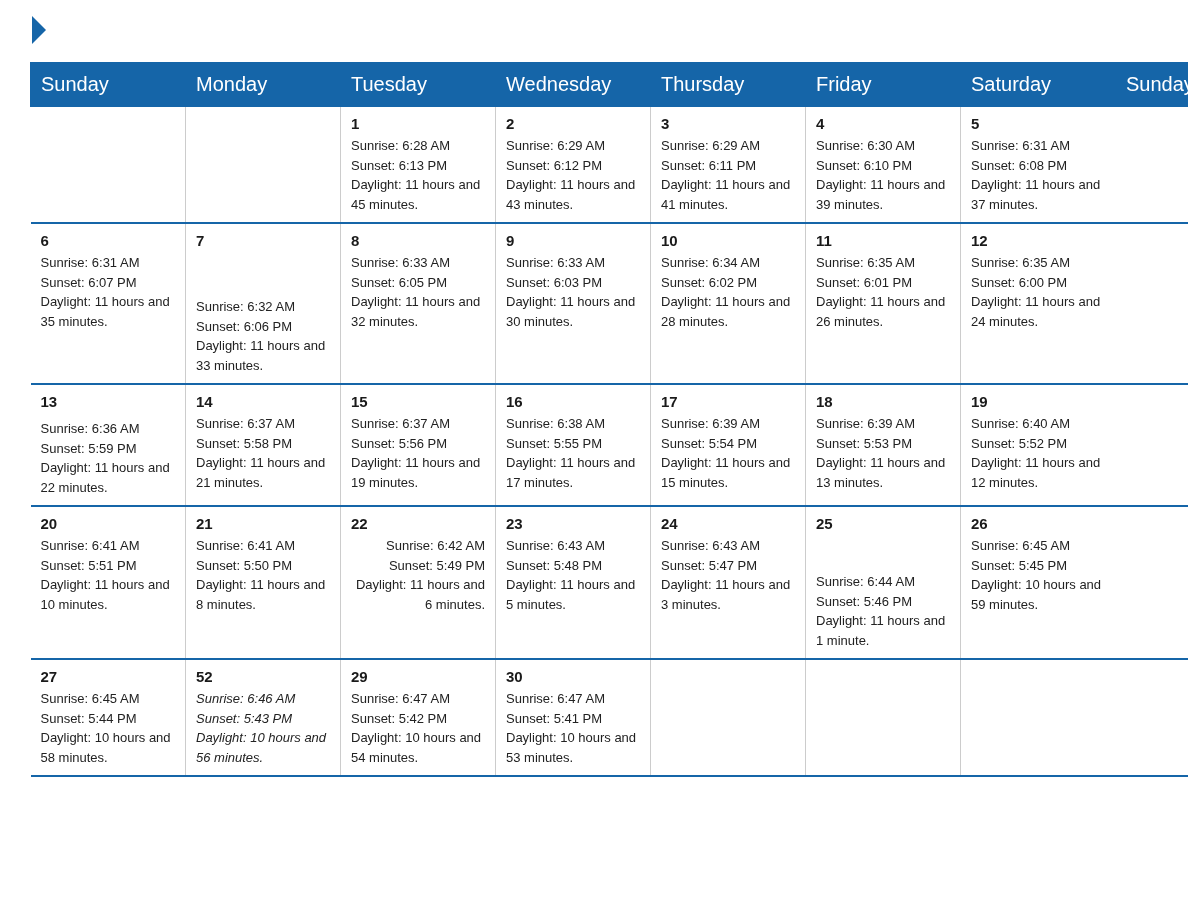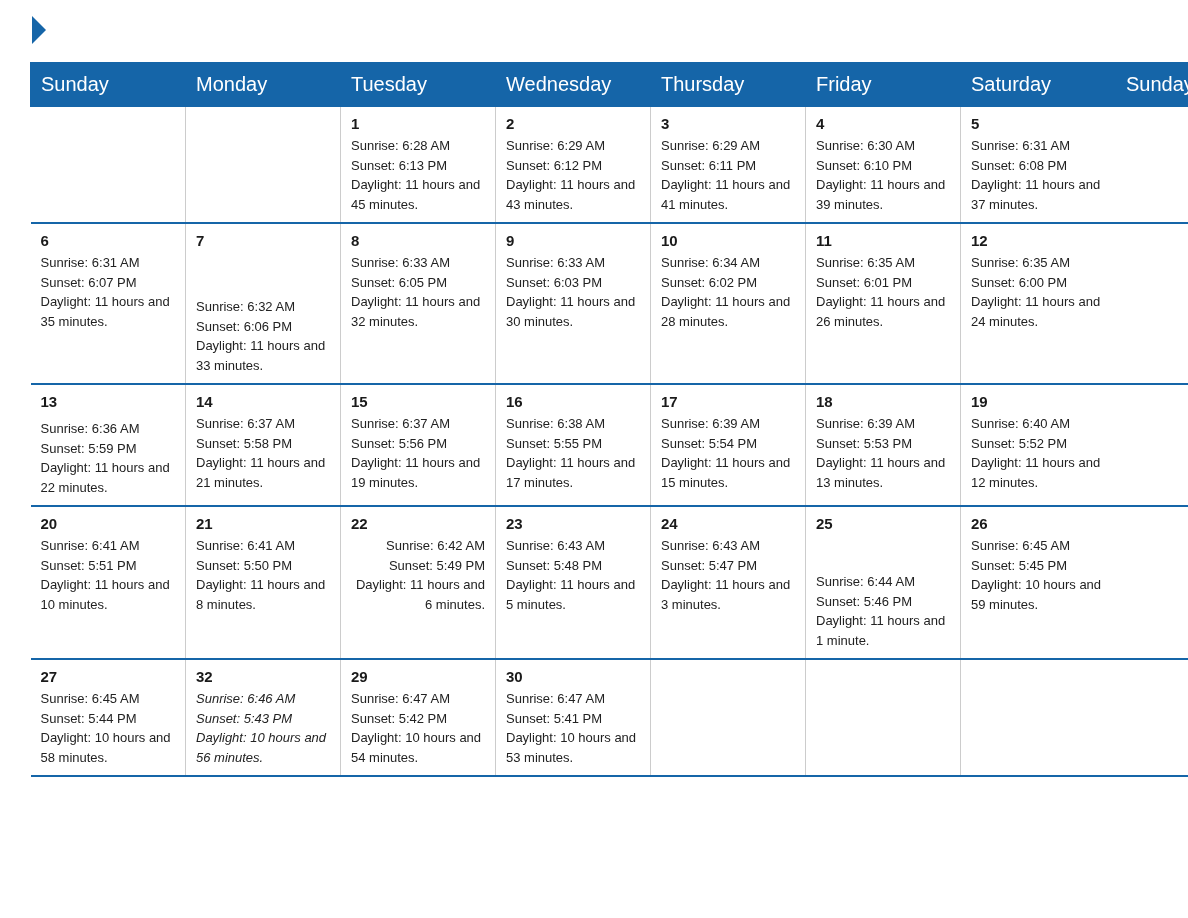--- a/index.html
+++ b/index.html
@@ -302,21 +302,21 @@
         </td>
       </tr>
       <tr>
         <td>
           <div class="day-number">27</div>
           <div class="day-info" style="white-space: pre-line;">Sunrise: 6:45 AM
 Sunset: 5:44 PM
 Daylight: 10 hours and 58 minutes.</div>
         </td>
         <td>
-          <div class="day-number">32</div>
+          <div class="day-number">52</div>
           <div class="day-info" style="white-space: pre-line; font-style: italic;">Sunrise: 6:46 AM
 Sunset: 5:43 PM
 Daylight: 10 hours and 56 minutes.</div>
         </td>
         <td>
           <div class="day-number">29</div>
           <div class="day-info" style="white-space: pre-line;">Sunrise: 6:47 AM
 Sunset: 5:42 PM
 Daylight: 10 hours and 54 minutes.</div>
         </td>

